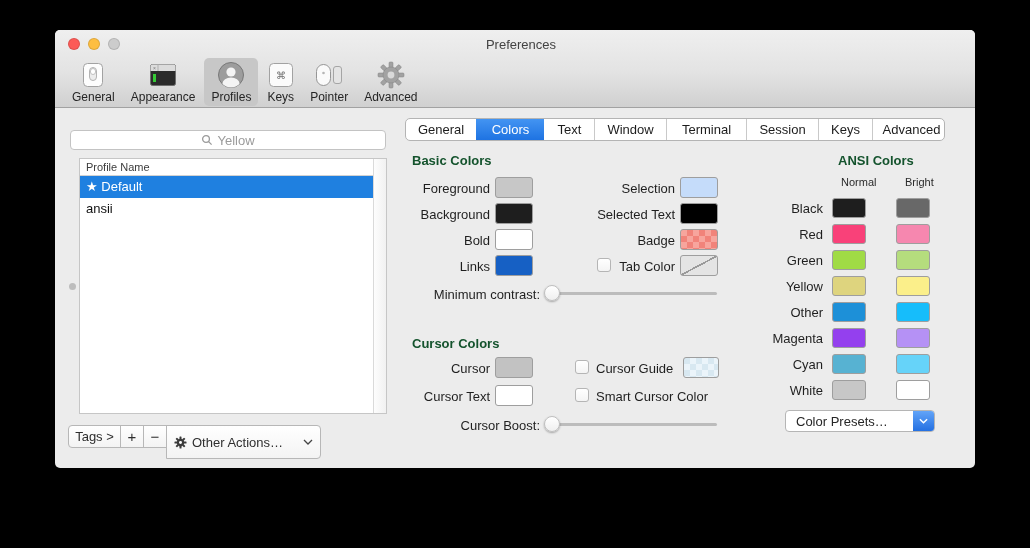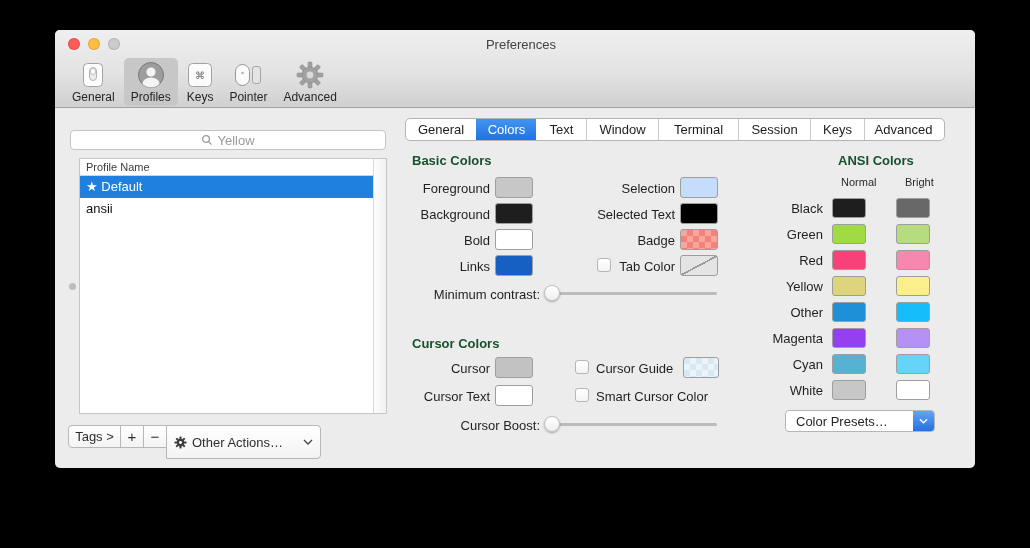--- a/index.html
+++ b/index.html
@@ -120,20 +120,32 @@
     <div class="toolbar">
       <div class="tb-item">
         <span class="ico">
           <svg width="24" height="26" viewBox="0 0 24 26">
               <rect x="2.5" y="1.5" width="19" height="23" rx="4" fill="#fdfdfd" stroke="#a2a2a2"></rect>
               <rect x="8.5" y="5.5" width="7" height="13" rx="3.5" fill="#ececec" stroke="#b3b3b3"></rect>
               <rect x="9.5" y="6.5" width="5" height="6" rx="2.5" fill="#ffffff" stroke="#c0c0c0"></rect>
             </svg>
         </span>
         <span class="lbl">General</span>
+      </div>
+      <div class="tb-item">
+        <span class="ico">
+          <svg width="28" height="24" viewBox="0 0 28 24">
+              <rect x="1.5" y="1.5" width="25" height="21" rx="2" fill="#2b2b2b" stroke="#6e6e6e"></rect>
+              <path d="M1.5 3.5 a2 2 0 0 1 2-2 h21 a2 2 0 0 1 2 2 v4.5 h-25 z" fill="#dcdcdc"></path>
+              <line x1="9" y1="1.5" x2="9" y2="8" stroke="#b0b0b0"></line>
+              <text x="4" y="6.5" font-size="5" fill="#7a7a7a">×</text>
+              <rect x="4" y="11" width="3" height="8" fill="#35cb35"></rect>
+            </svg>
+        </span>
+        <span class="lbl">Appearance</span>
       </div>
       <div class="tb-item selected">
         <span class="ico">
           <svg width="28" height="28" viewBox="0 0 28 28">
               <defs>
                 <clipPath id="pc">
                   <circle cx="14" cy="14" r="12.5"></circle>
                 </clipPath>
               </defs>
               <circle cx="14" cy="14" r="12.5" fill="#9d9d9d" stroke="#787878"></circle>
@@ -229,21 +241,21 @@
         </svg>
       <span>Other Actions…</span>
       <svg class="chev" width="10" height="6" viewBox="0 0 10 6">
           <polyline points="1,1 5,5 9,1" fill="none" stroke="#444" stroke-width="1.3"></polyline>
         </svg>
     </div>
   </div>
 
   <div class="tabbar">
     <div class="tab" style="width:70px">General</div>
-    <div class="tab selected" style="width:60px">Colors</div>
+    <div class="tab selected" style="width:68px">Colors</div>
     <div class="tab" style="width:50px">Text</div>
     <div class="tab" style="width:72px">Window</div>
     <div class="tab" style="width:80px">Terminal</div>
     <div class="tab" style="width:72px">Session</div>
     <div class="tab" style="width:54px">Keys</div>
     <div class="tab" style="width:78px">Advanced</div>
   </div>
 
   <div class="sect-title" style="left:357px; top:123px">Basic Colors</div>
 
@@ -295,28 +307,28 @@
   <div class="sect-title" style="left:783px; top:123px">ANSI Colors</div>
   <div class="ansi-colhead" style="left:786px; top:146px">Normal</div>
   <div class="ansi-colhead" style="left:850px; top:146px">Bright</div>
   <div class="ansi-rows">
       <div class="ansi-row">
         <span class="ansi-label">Black</span>
         <span class="swatch-box" style="background: rgb(30, 30, 30);"></span>
         <span class="swatch-box bright" style="background: rgb(104, 104, 104);"></span>
       </div>
       <div class="ansi-row">
+        <span class="ansi-label">Red</span>
+        <span class="swatch-box" style="background: rgb(249, 65, 121);"></span>
+        <span class="swatch-box bright" style="background: rgb(246, 135, 175);"></span>
+      </div>
+      <div class="ansi-row">
         <span class="ansi-label">Green</span>
         <span class="swatch-box" style="background: rgb(160, 219, 69);"></span>
         <span class="swatch-box bright" style="background: rgb(181, 221, 125);"></span>
-      </div>
-      <div class="ansi-row">
-        <span class="ansi-label">Red</span>
-        <span class="swatch-box" style="background: rgb(249, 65, 121);"></span>
-        <span class="swatch-box bright" style="background: rgb(246, 135, 175);"></span>
       </div>
       <div class="ansi-row">
         <span class="ansi-label">Yellow</span>
         <span class="swatch-box" style="background: rgb(222, 212, 126);"></span>
         <span class="swatch-box bright" style="background: rgb(251, 239, 138);"></span>
       </div>
       <div class="ansi-row">
         <span class="ansi-label">Other</span>
         <span class="swatch-box" style="background: rgb(29, 144, 216);"></span>
         <span class="swatch-box bright" style="background: rgb(22, 189, 251);"></span>

